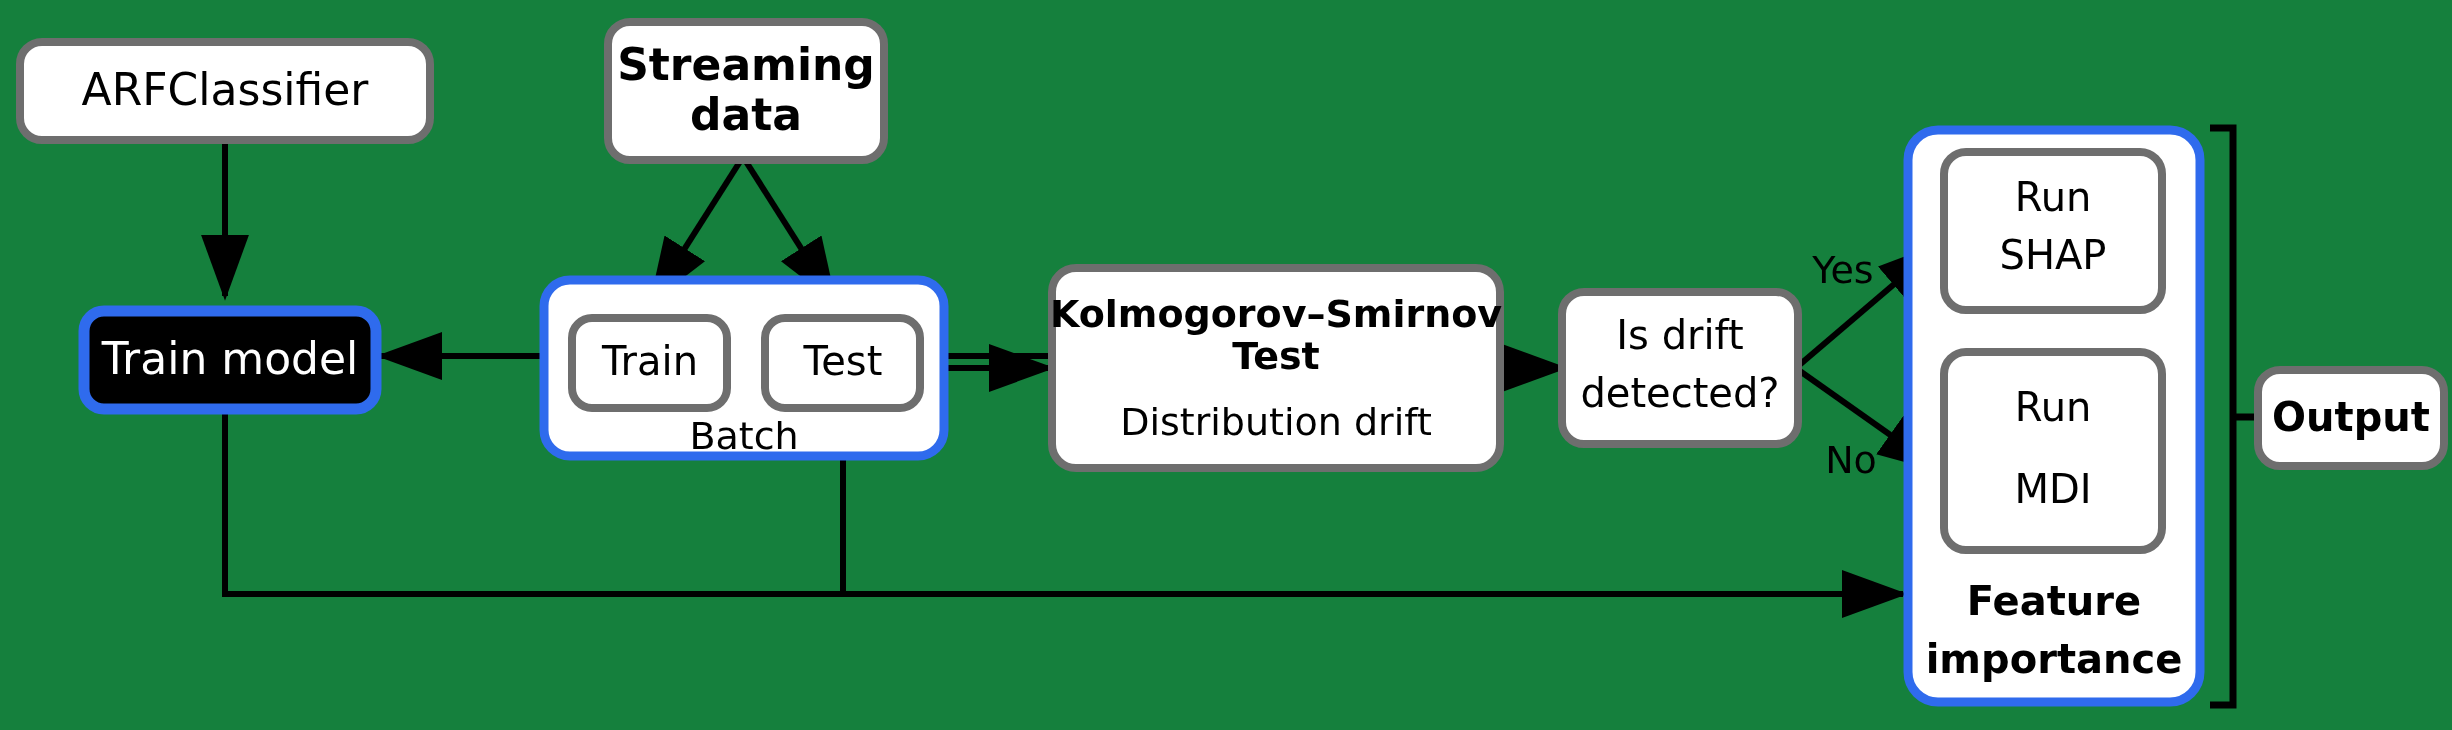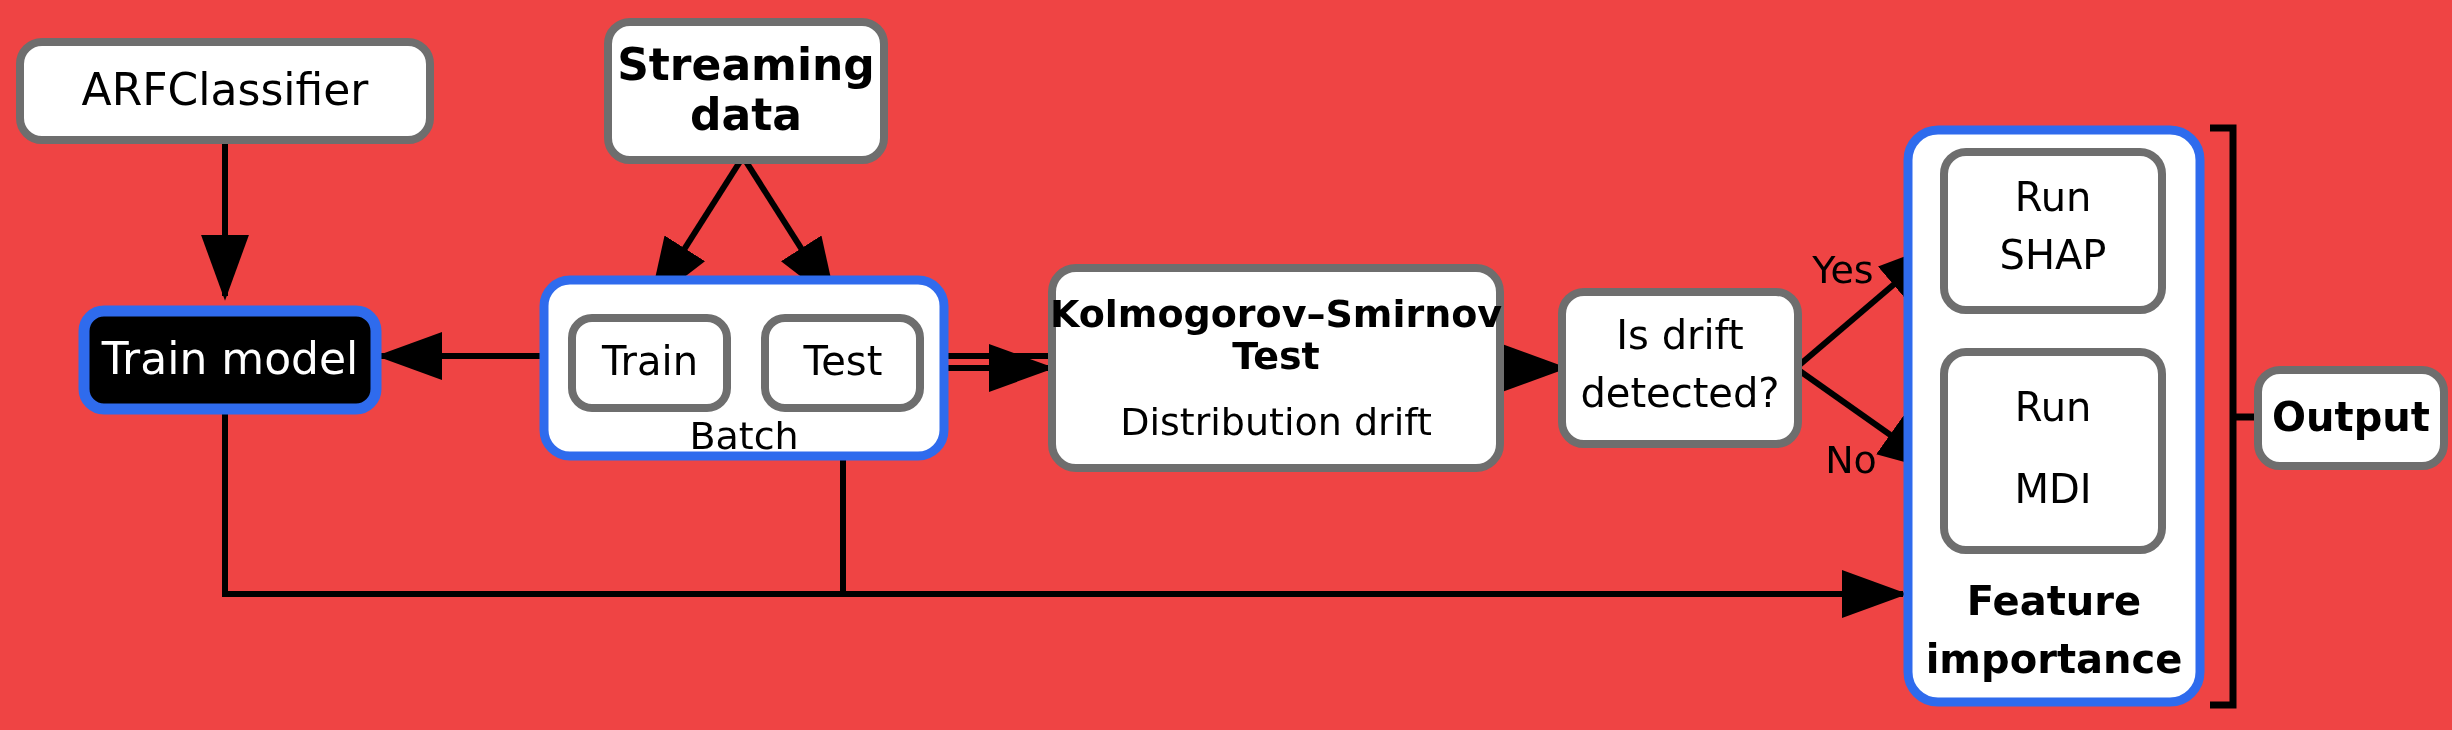--- a/index.html
+++ b/index.html
@@ -10,21 +10,21 @@
   body {
     width: 2452px;
     height: 730px;
     font-family: "DejaVu Sans", sans-serif;
     overflow: hidden;
   }
   #diagram-root {
     position: relative;
     width: 2452px;
     height: 730px;
-    background: #ef4444;
+    background: #15803d;
   }
   svg.flow {
     display: block;
     width: 2452px;
     height: 730px;
   }
   .node-text {
     font-family: "DejaVu Sans", sans-serif;
     fill: #000000;
     text-anchor: middle;

